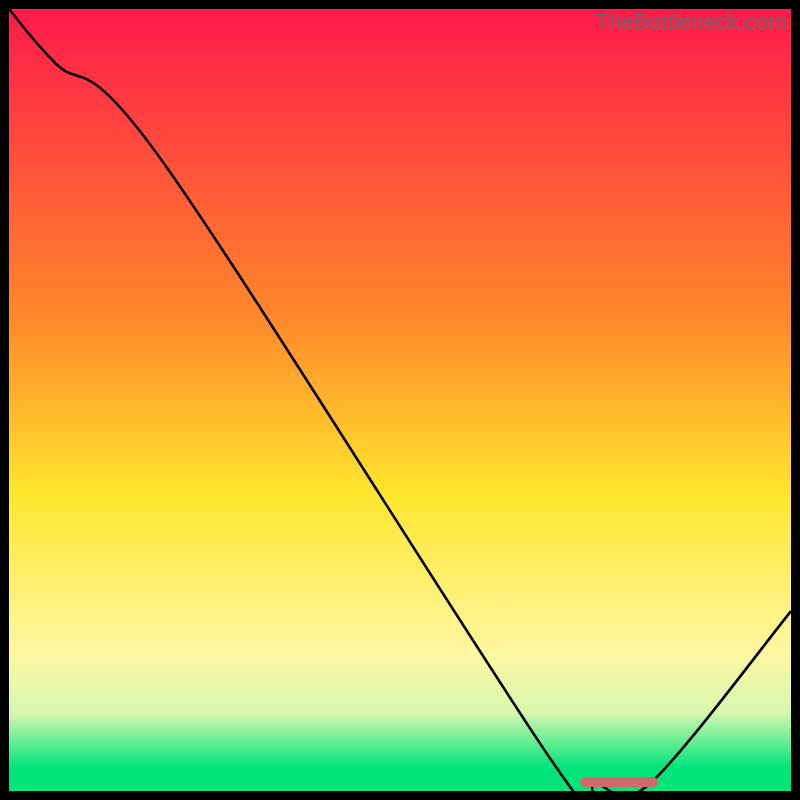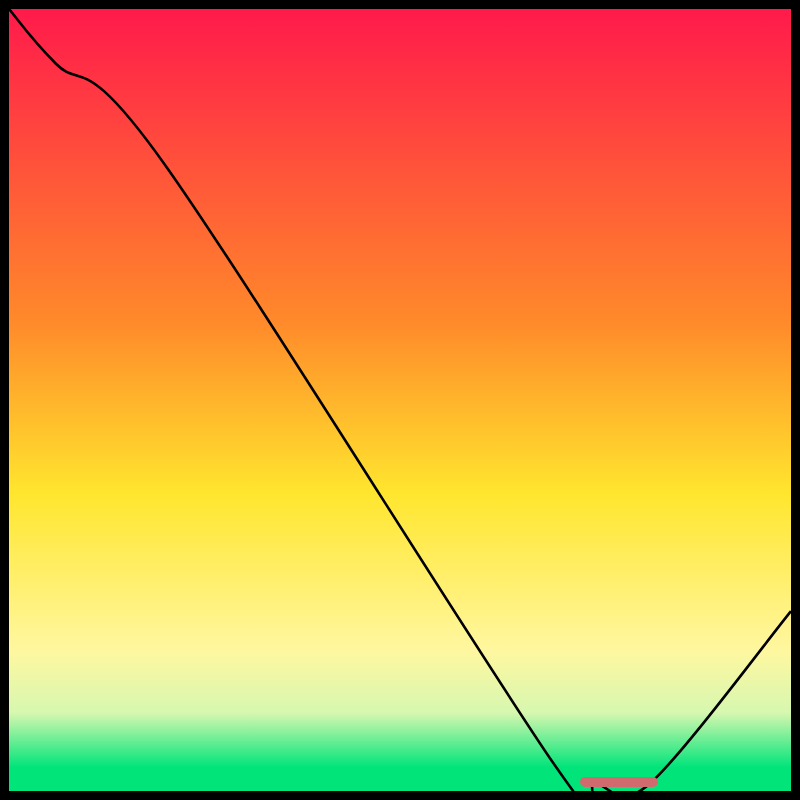--- a/index.html
+++ b/index.html
@@ -59,13 +59,14 @@
           <stop offset="97%" stop-color="#00e47a"></stop>
           <stop offset="100%" stop-color="#00e47a"></stop>
         </linearGradient>
     </defs>
     <rect id="bg-rect" x="0" y="0" width="782" height="782" fill="url(#bg)"></rect>
     <path id="curve" fill="none" stroke-width="2.6" d="M 0 0 C 7.82 9.123333333333335, 20.853333333333335 28.673333333333346, 46.92 54.74000000000001 C 72.98666666666666 80.80666666666667, 72.98666666666668 39.09999999999998, 156.4 156.39999999999998 C 239.81333333333333 273.7, 475.71666666666664 655.5766666666666, 547.4 758.54 C 619.0833333333333 861.5033333333333, 570.86 771.5733333333333, 586.5 774.18 C 602.14 776.7866666666666, 608.6566666666666 802.8533333333332, 641.24 774.18 C 673.8233333333334 745.5066666666667, 758.54 630.8133333333333, 782 602.14" stroke="#000000"></path>
   </svg>
 
   <div id="marker" class="marker" style="left: 570.86px; width: 78.2px; top: 767.616px; background: rgb(207, 106, 111);"></div>
 
+  <div class="watermark">TheBottleneck.com</div>
 </div>
 
 </body></html>

